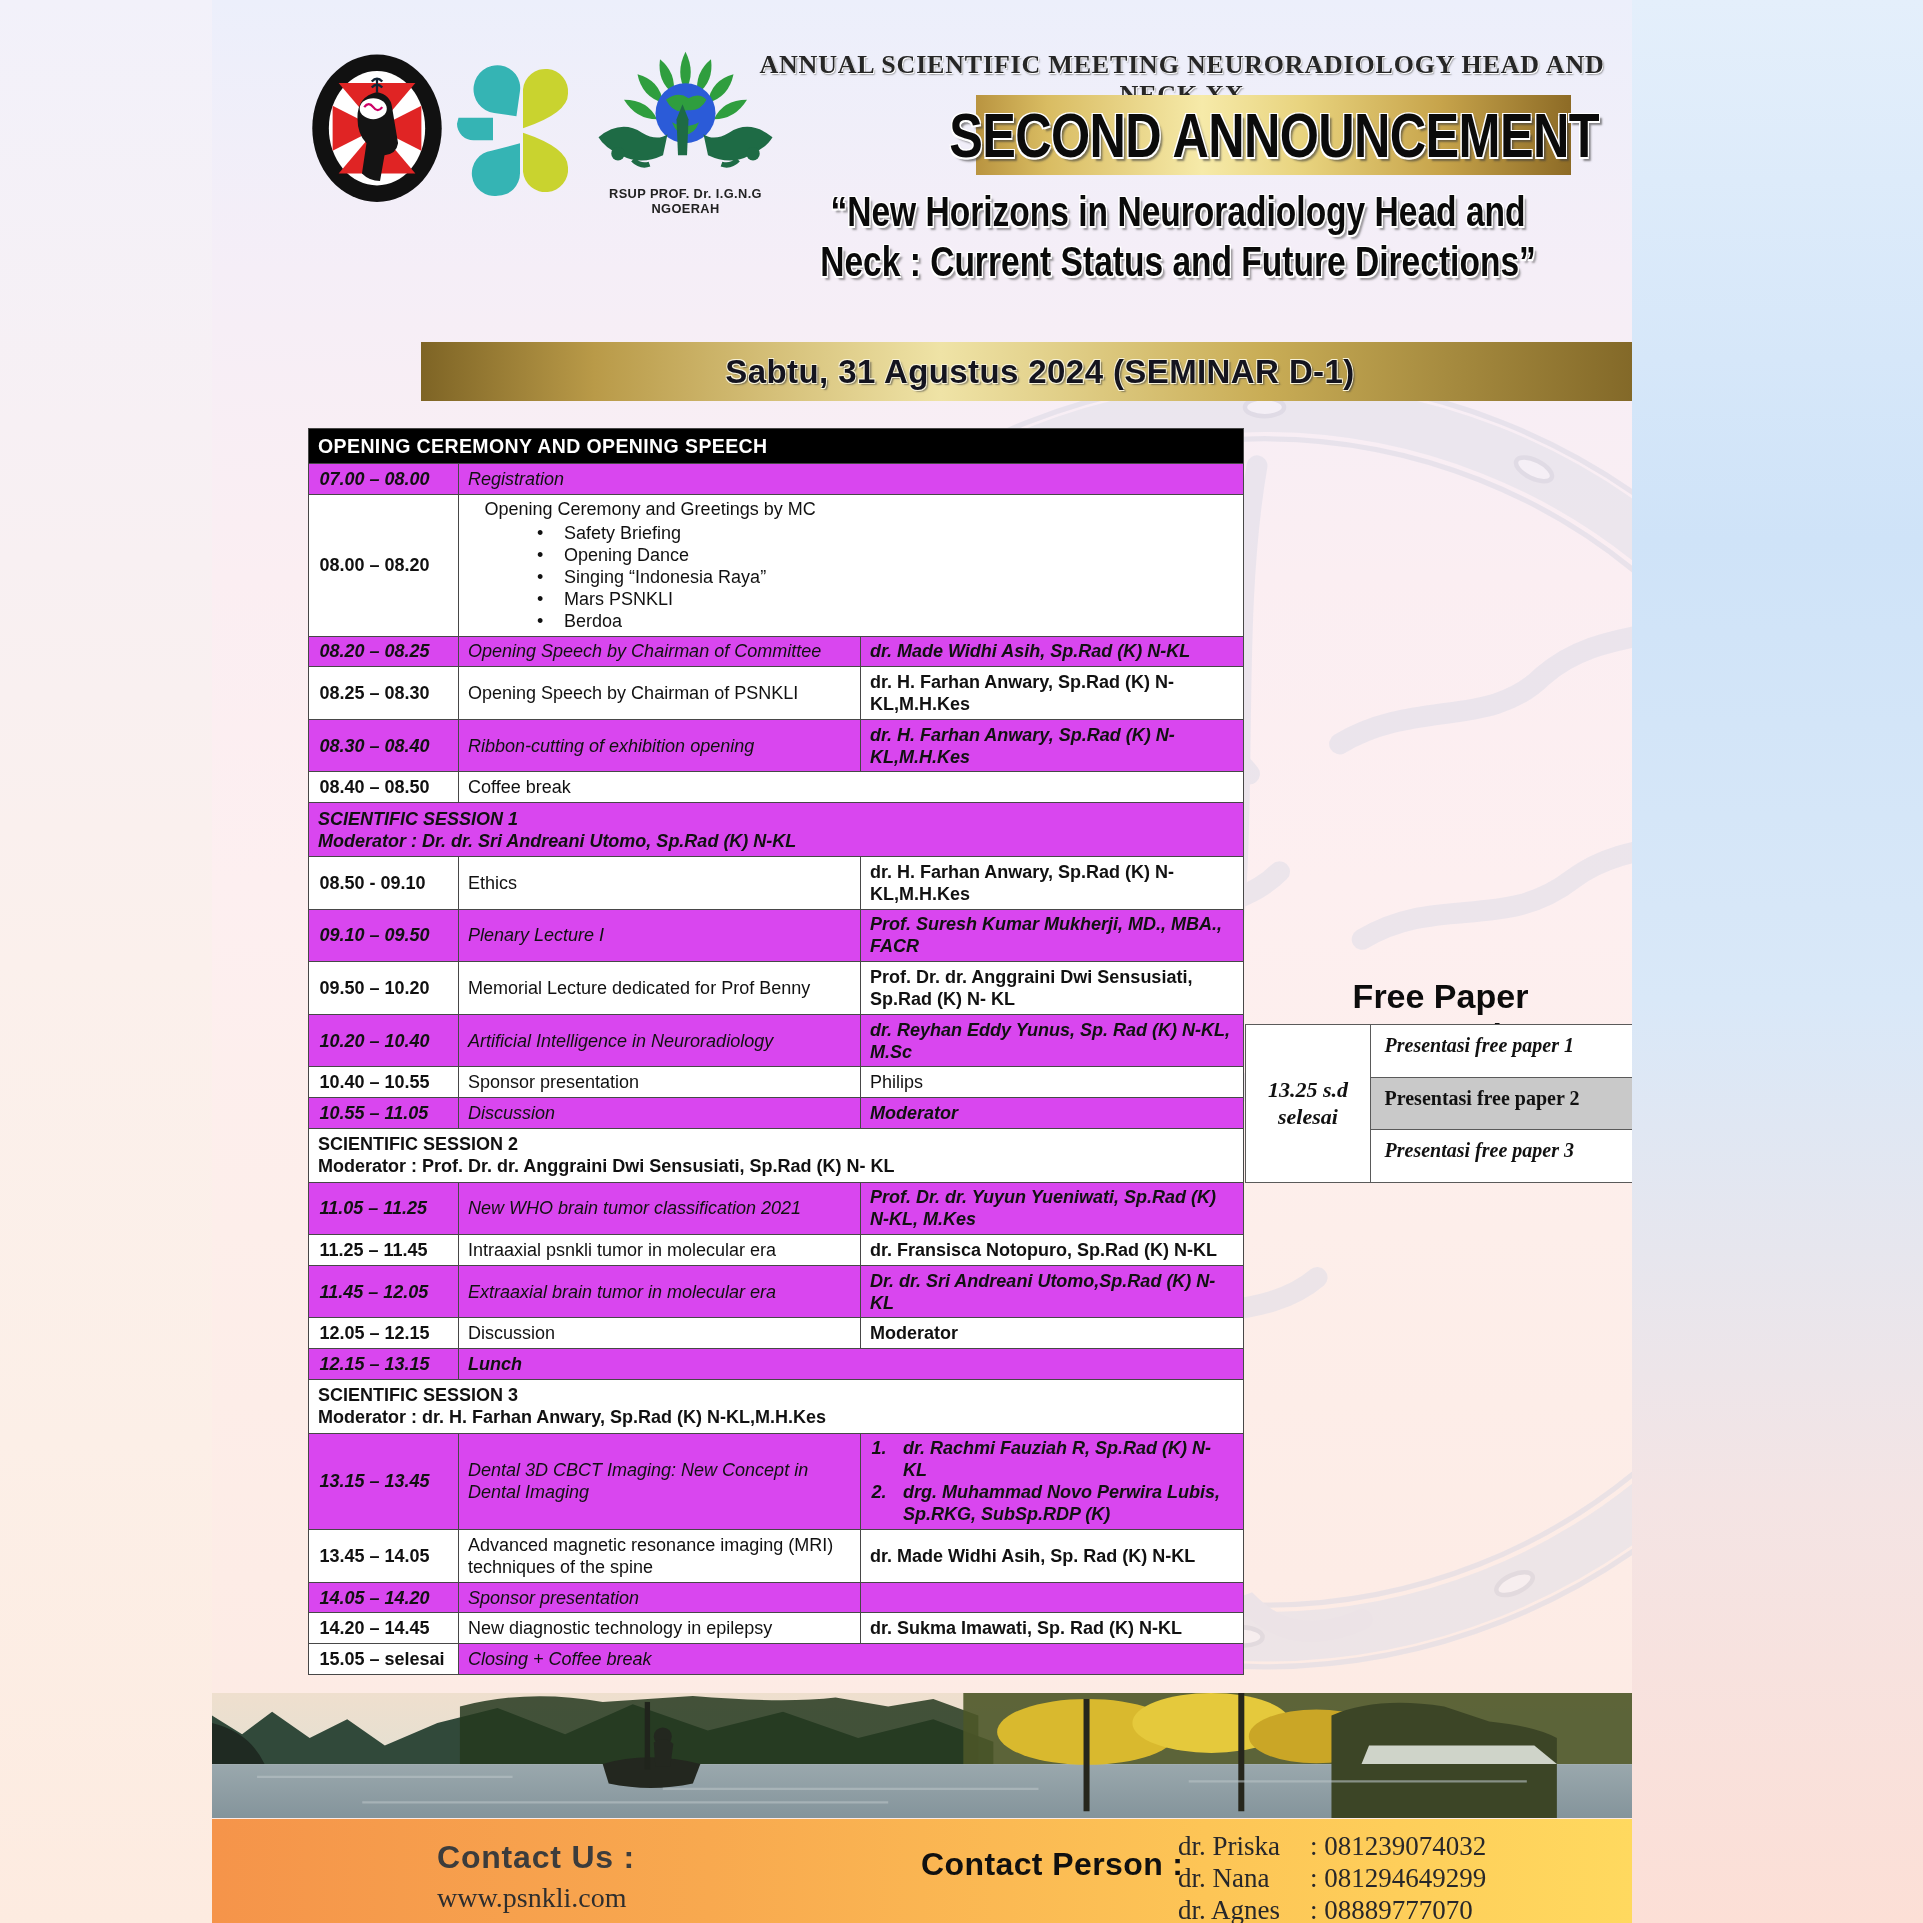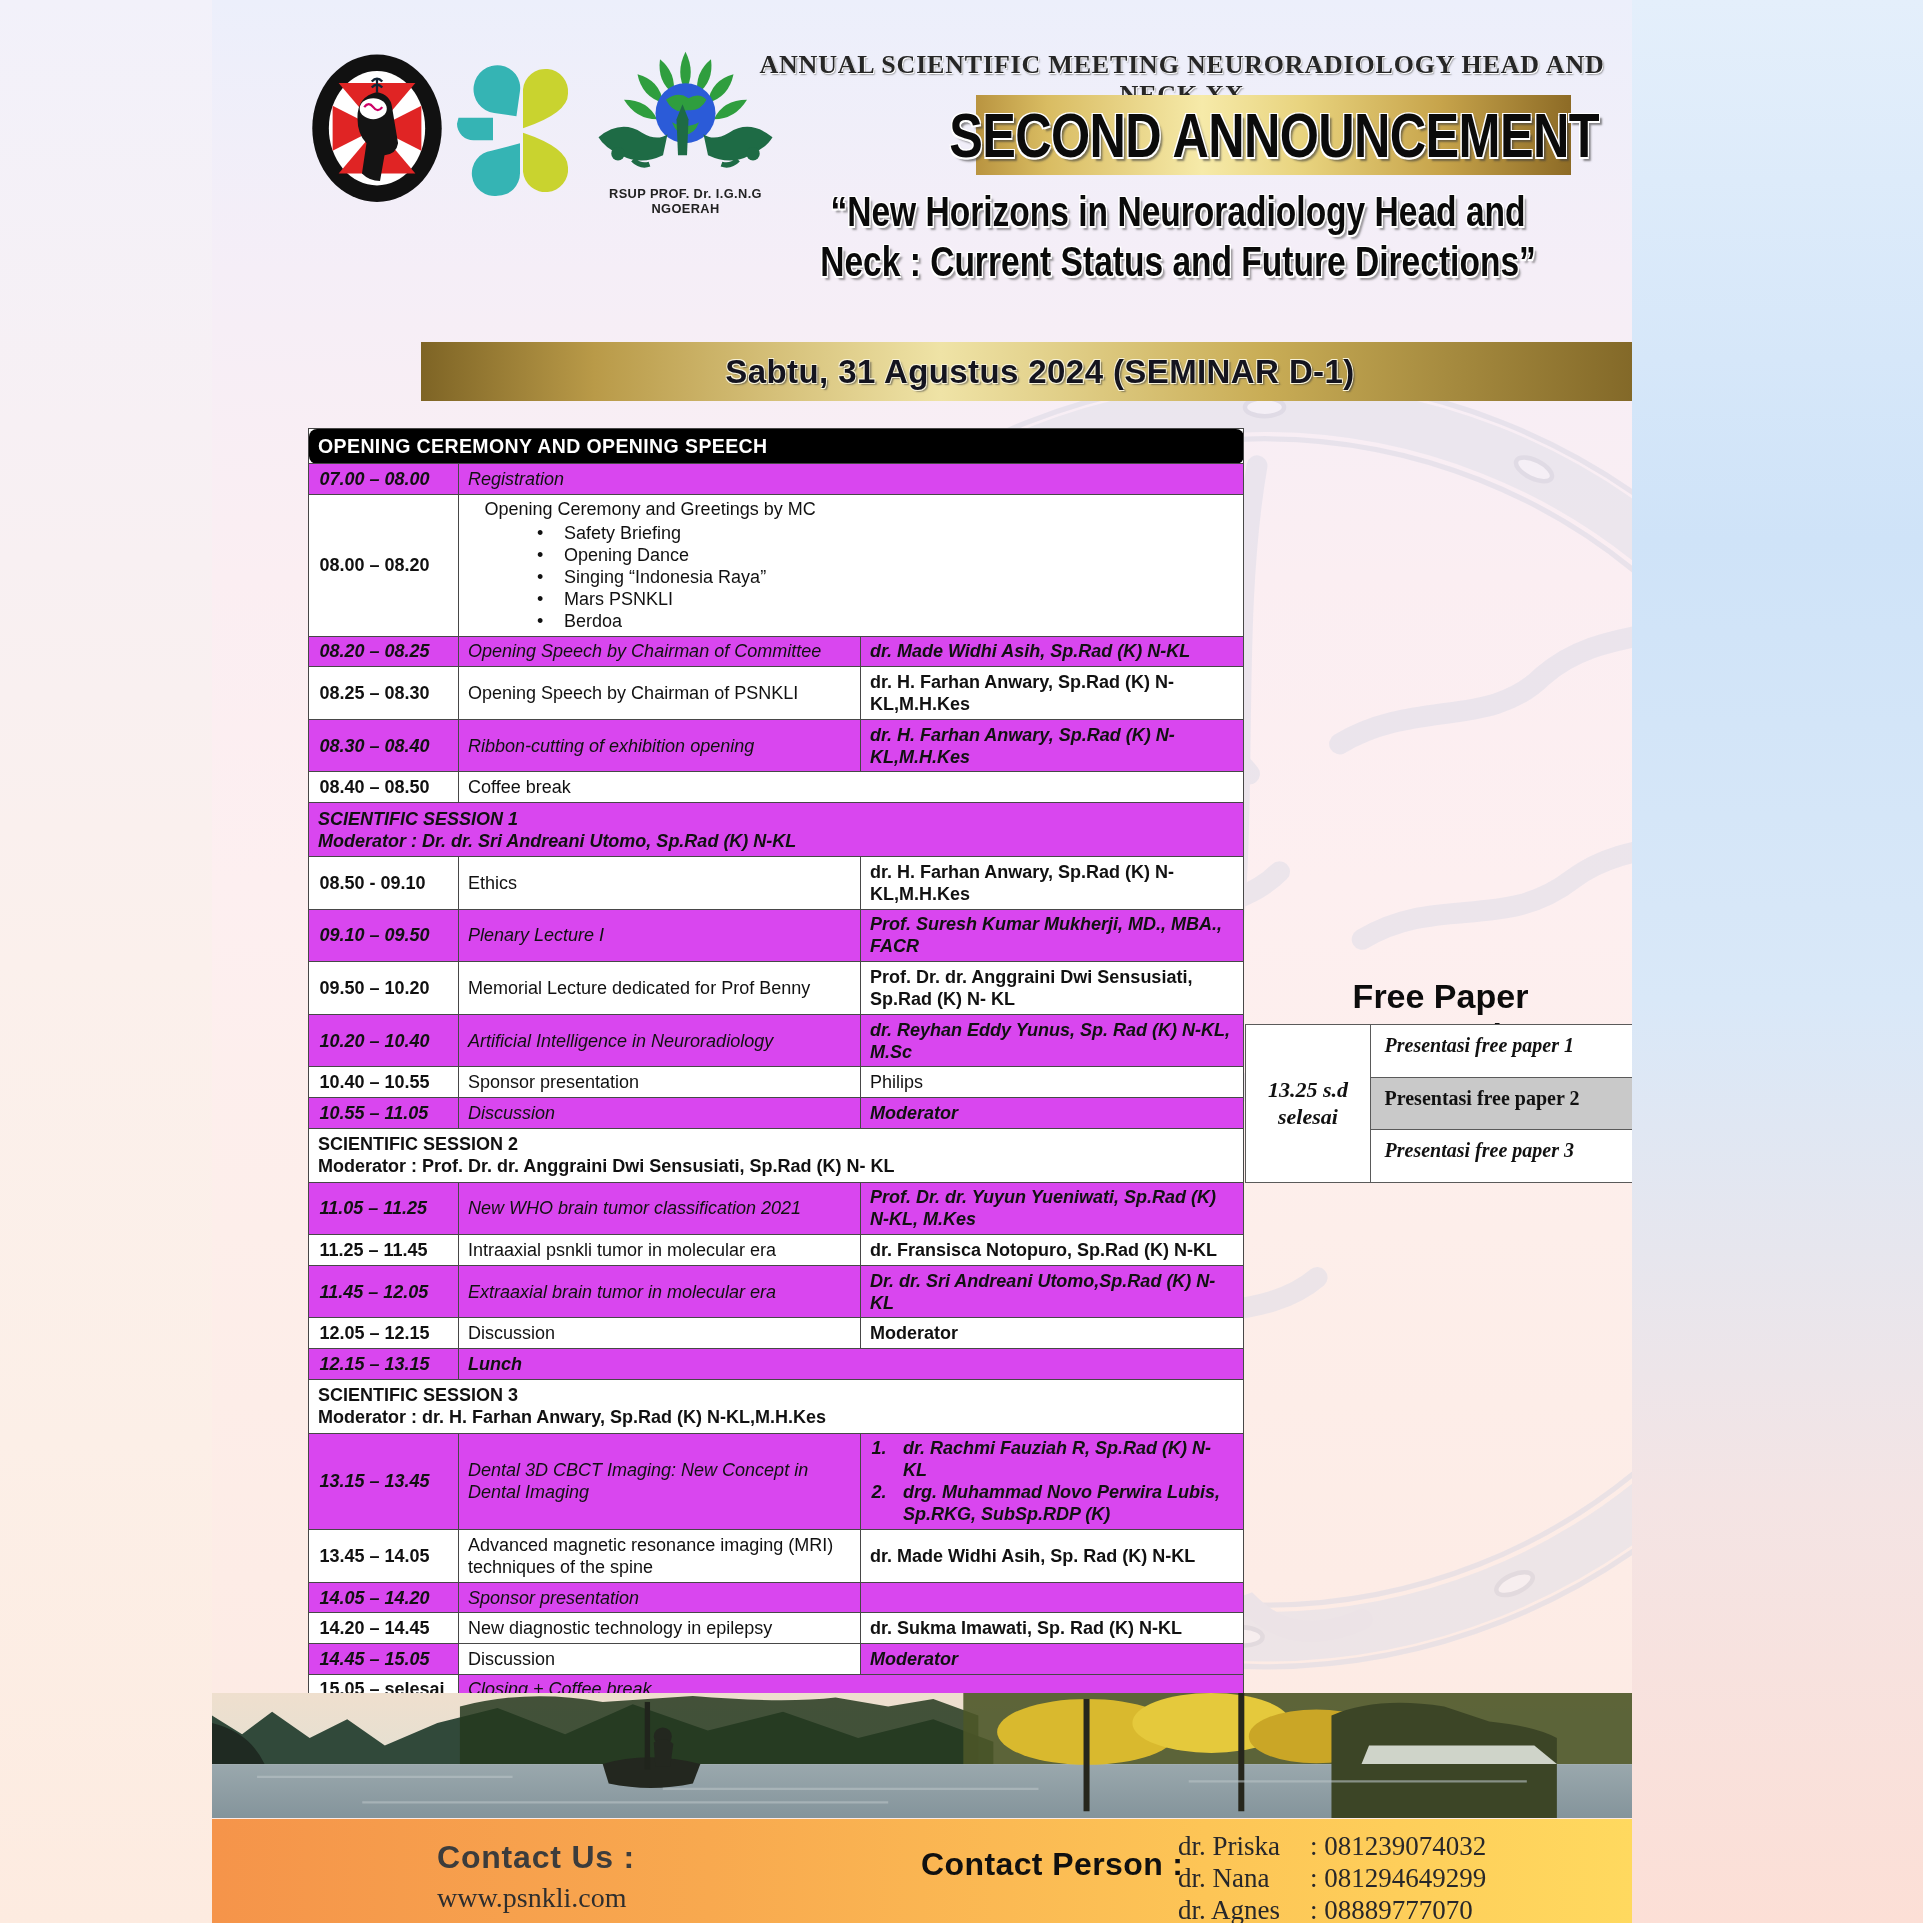--- a/index.html
+++ b/index.html
@@ -37,21 +37,21 @@
   .date-banner .txt{font-weight:bold;font-size:33px;color:#14141f;letter-spacing:0.4px;
     text-shadow:-0.8px -0.8px 0 #f7f2d8,0.8px -0.8px 0 #f7f2d8,-0.8px 0.8px 0 #f7f2d8,0.8px 0.8px 0 #f7f2d8,2.3px 2.3px 1.5px rgba(60,60,60,.5);}
   
   .sched{position:absolute;left:96px;top:428px;width:935px;border-collapse:collapse;
     table-layout:fixed;background:#fff;}
   .sched col.c1{width:150px;} .sched col.c2{width:402px;} .sched col.c3{width:383px;}
   .sched td{border:1.5px solid #474747;font-size:18px;line-height:22px;color:#111;
     padding:3.8px 9px;vertical-align:middle;word-wrap:break-word;}
   .sched td.time{font-weight:bold;padding-left:10.5px;}
   .sched tr.band td{background:#000;color:#fff;font-weight:bold;font-size:19.5px;
-    letter-spacing:0.4px;padding:6px 9px;border-radius:8px;}
+    letter-spacing:0.4px;padding:6px 9px;}
   .sched tr.section td{font-weight:bold;padding:4.5px 9px;}
   .sched .g{background:#d946ef;font-style:italic;} .sched .w{background:#ffffff;}
   .sched .bold{font-weight:bold;}
   .sched .intro{padding-left:16.5px;}
   .sched ul{margin:1.5px 0 0 0;padding:0;list-style:none;}
   .sched ul li{padding-left:96px;position:relative;}
   .sched ul li::before{content:"•";position:absolute;left:69px;top:0;}
   .sched ol{margin:0;padding:0;list-style:none;counter-reset:sp;}
   .sched ol li{position:relative;padding-left:33px;font-weight:bold;}
   .sched ol li::before{counter-increment:sp;content:counter(sp) ".";position:absolute;left:1.5px;}
@@ -320,25 +320,20 @@
           </tr>
           <tr>
             <td class="g time">14.05 – 14.20</td>
             <td class="g">Sponsor presentation</td>
             <td class="g bold"></td>
           </tr>
           <tr>
             <td class="w time">14.20 – 14.45</td>
             <td class="w">New diagnostic technology in epilepsy</td>
             <td class="w bold">dr. Sukma Imawati, Sp. Rad (K) N-KL</td>
-          </tr>
-          <tr>
-            <td class="g time">14.45 – 15.05</td>
-            <td class="w">Discussion</td>
-            <td class="g bold">Moderator</td>
           </tr>
           <tr>
             <td class="w time">15.05 – selesai</td>
             <td class="g" colspan="2">Closing + Coffee break</td>
           </tr>
         </tbody>
     </table>
 
     <div class="fp-title">Free Paper Presentation</div>
     <table class="fp-table">

